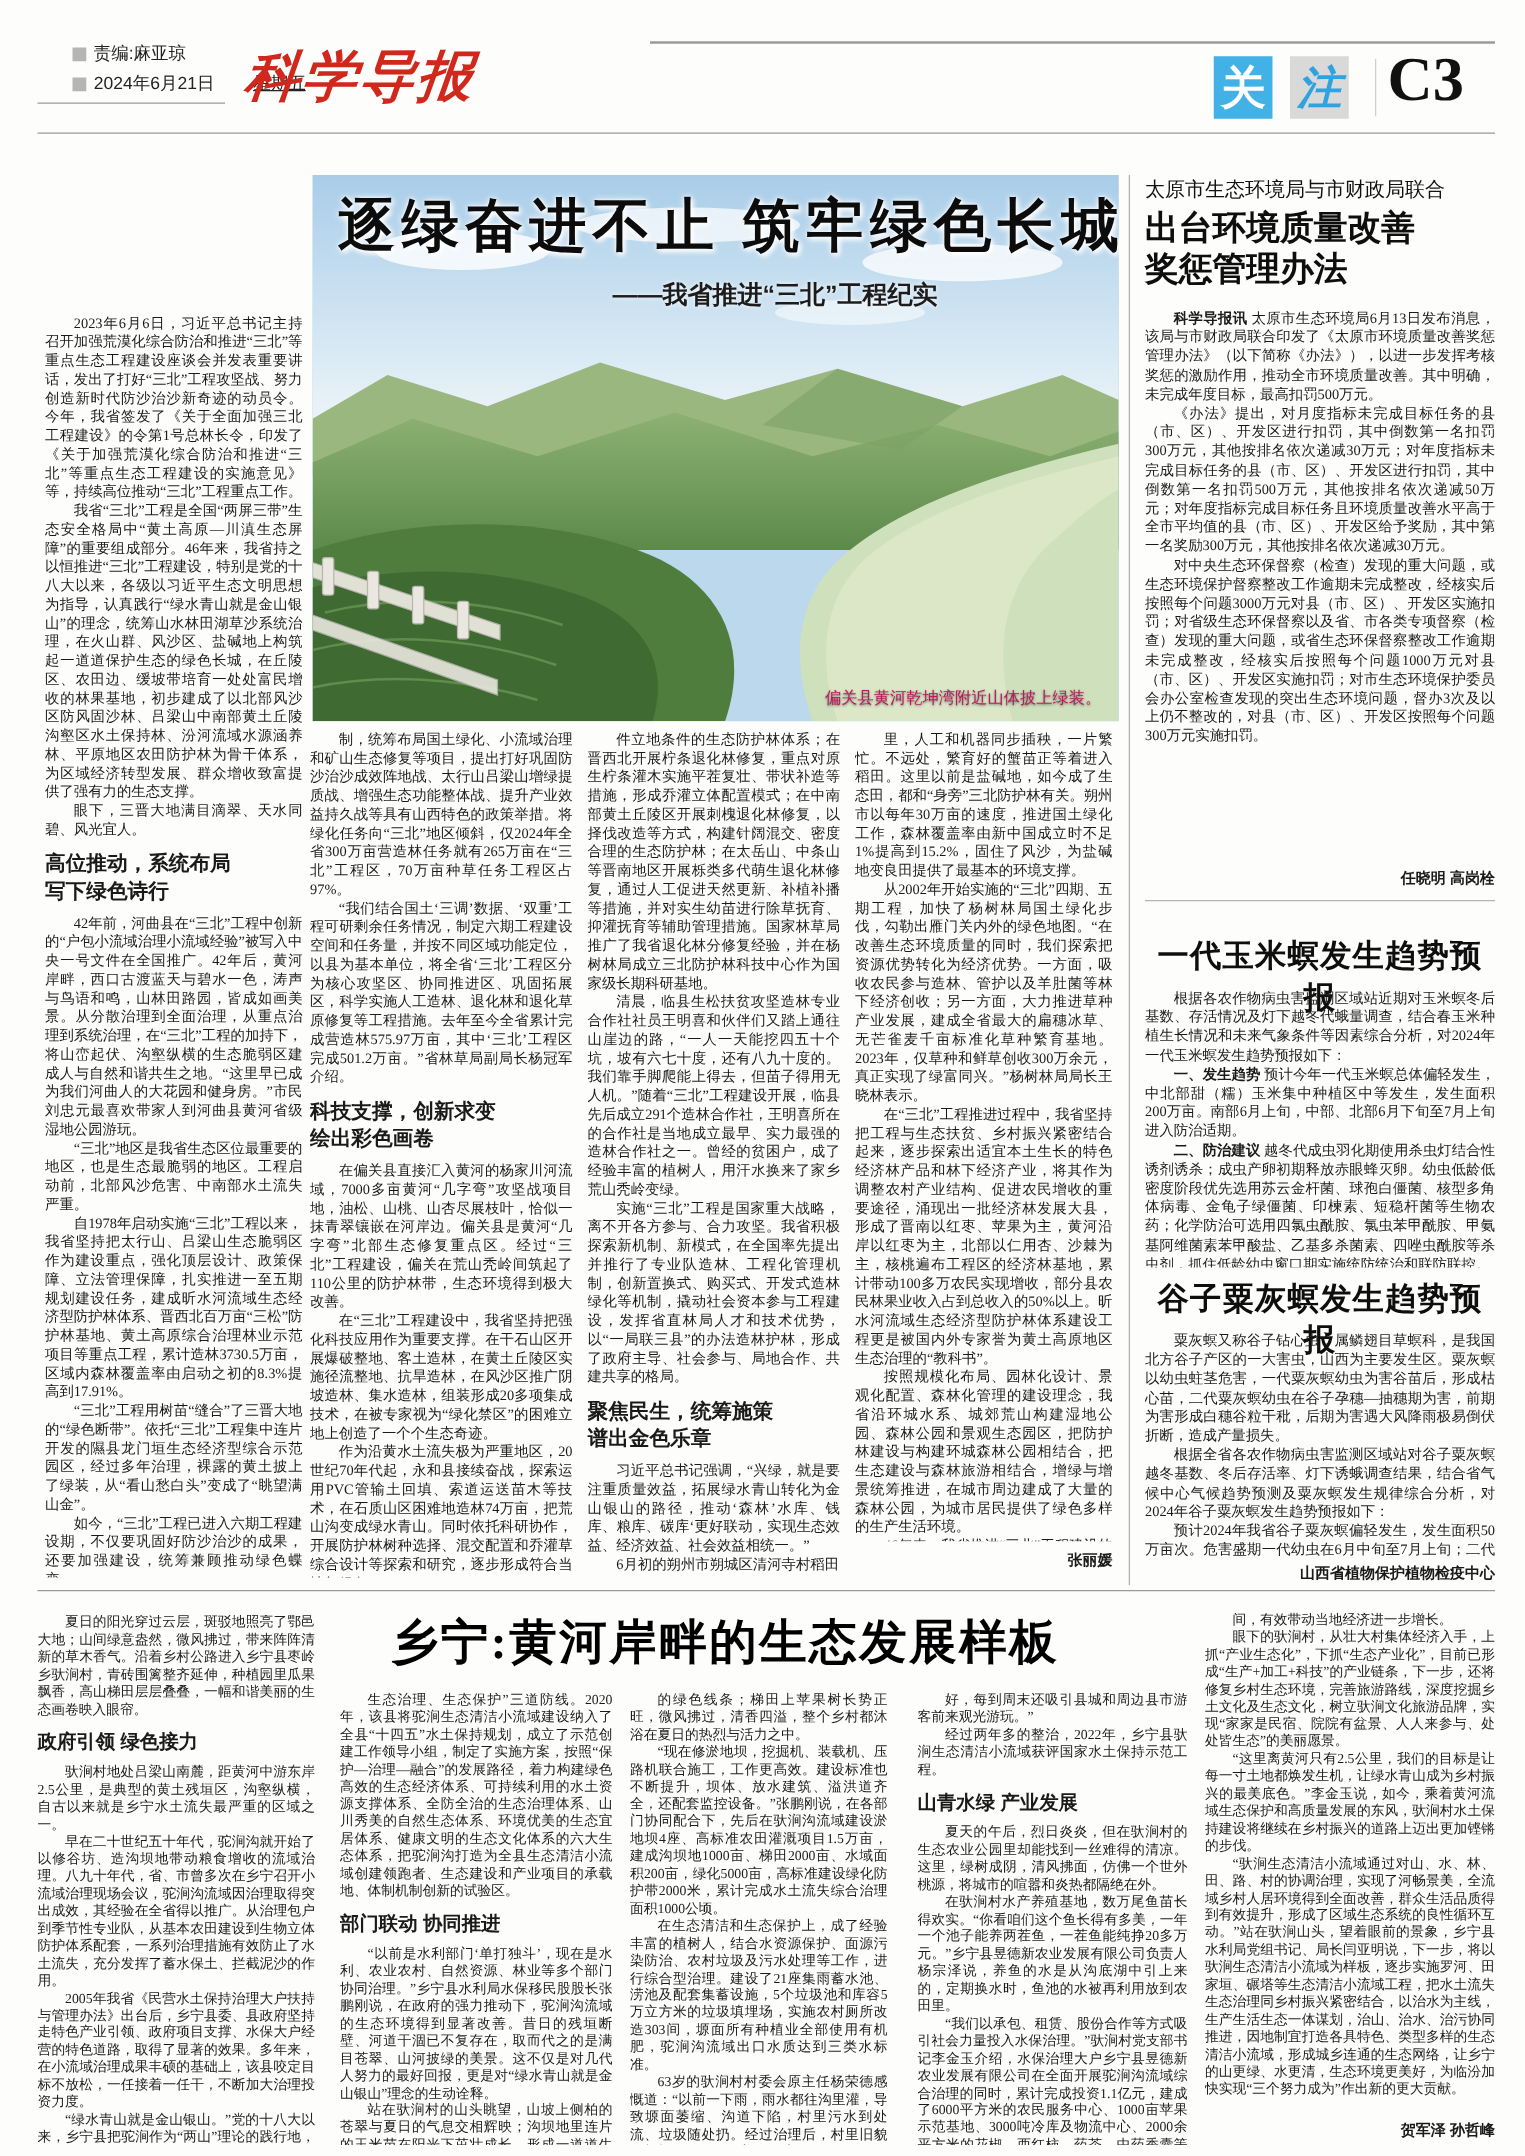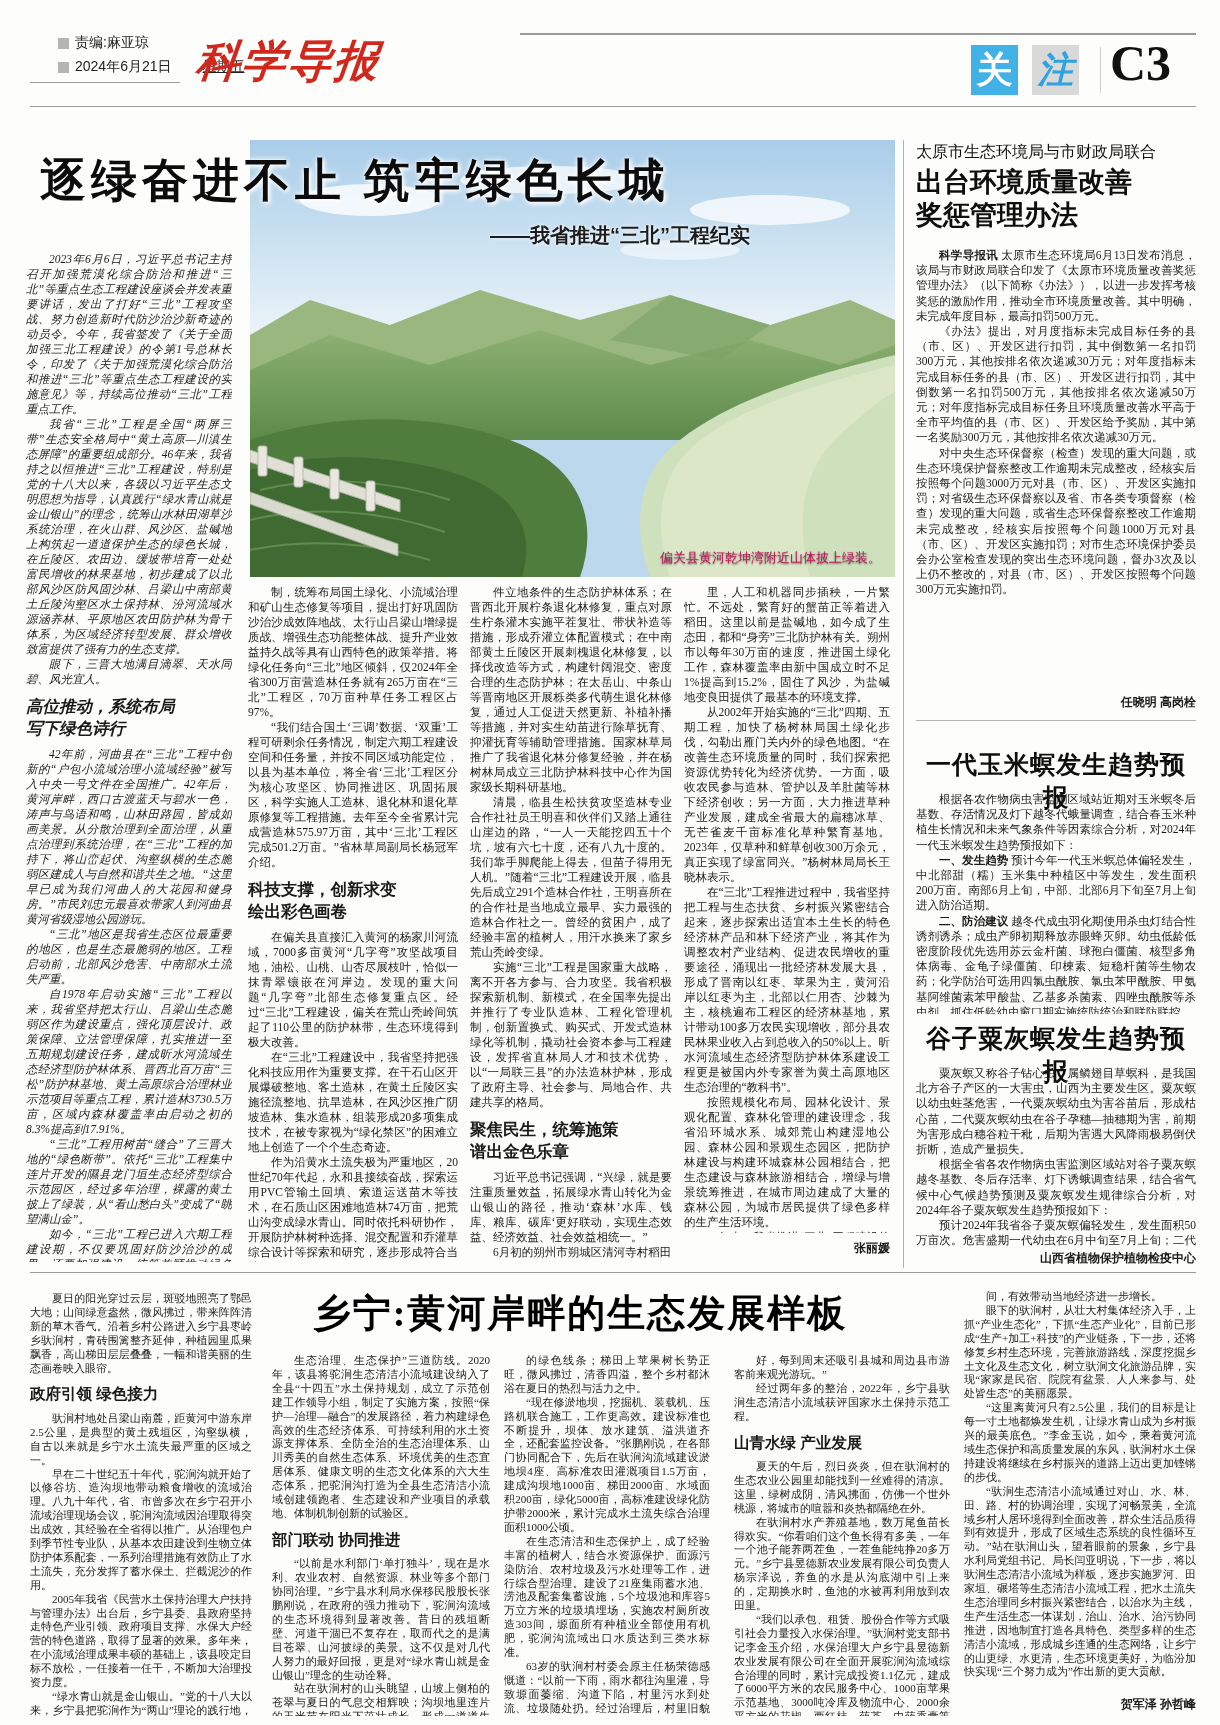--- a/index.html
+++ b/index.html
@@ -7,21 +7,21 @@
         font-family:"Liberation Serif","DejaVu Serif",serif;color:#1a1a1a;}
   .abs{position:absolute;}
   
   .hmeta{font-size:14px;font-family:"Liberation Sans",sans-serif;color:#222;display:flex;align-items:center;gap:6px;padding-left:28px;}
   .sq{display:inline-block;width:11px;height:11px;background:#b5b5b5;}
   .rule{background:#9a9a9a;}
   .logo{font-size:44px;font-weight:bold;font-style:italic;color:#d0281c;font-family:"Liberation Serif",serif;letter-spacing:2px;transform:skewX(-6deg);}
   .secbox{width:47px;height:50px;display:flex;align-items:center;justify-content:center;font-family:"Liberation Sans",sans-serif;font-weight:bold;font-size:36px;}
   .pageno{font-size:50px;font-weight:bold;font-family:"Liberation Serif",serif;color:#111;}
   
-  .headline{font-family:"Liberation Sans",sans-serif;font-weight:900;font-size:46px;letter-spacing:5px;color:#0c0c0c;text-align:left;
+  .headline{font-family:"Liberation Sans",sans-serif;font-weight:900;font-size:46px;letter-spacing:5px;color:#0c0c0c;text-align:right;
             text-shadow:0 0 2px #fff,0 0 6px #fff,2px 2px 4px rgba(255,255,255,.9);z-index:5;}
   .subhead{font-family:"Liberation Sans",sans-serif;font-weight:bold;font-size:20px;color:#1c1c1c;text-align:center;
            text-shadow:0 0 4px #fff;z-index:5;}
   .photo{overflow:hidden;background:#bcd8ec;}
   .caption{font-size:13px;color:#be185d;text-align:right;text-shadow:0 1px 2px rgba(0,0,0,.55);z-index:4;}
   .col{font-size:11.5px;line-height:15px;text-align:justify;overflow:hidden;}
   .col p{margin:0;text-indent:2em;}
   .colhead{font-family:"Liberation Sans",sans-serif;font-weight:bold;font-size:16.5px;line-height:1.32;margin:9px 0 7px;text-indent:0;}
   .byline{font-family:"Liberation Sans",sans-serif;font-weight:bold;font-size:12px;text-align:right;}
   .vline{width:1px;background:#b0b0b0;}
@@ -100,21 +100,21 @@
         <path d="M0,352 L148,404 L148,416 L0,364 Z" opacity="0.9"></path>
       </g>
       <path d="M360,200 L420,155 L520,185 L470,220 Z" fill="#7ba265" opacity="0.6"></path>
     </svg>
     <div class="abs caption" style="right:14px;bottom:10px;left:200px;">偏关县黄河乾坤湾附近山体披上绿装。</div>
   </div>
 
   <div class="abs headline" style="left:40px;top:150px;width:860px;">逐绿奋进不止  筑牢绿色长城</div>
   <div class="abs subhead" style="left:320px;top:222px;width:600px;">——我省推进“三北”工程纪实</div>
 
-  <div class="abs col" style="left:26px;top:252px;width:206px;height:1010px;font-style:italic;">
+  <div class="abs col" style="left:36px;top:252px;width:206px;height:1010px;">
     <div>
         <p>2023年6月6日，习近平总书记主持召开加强荒漠化综合防治和推进“三北”等重点生态工程建设座谈会并发表重要讲话，发出了打好“三北”工程攻坚战、努力创造新时代防沙治沙新奇迹的动员令。今年，我省签发了《关于全面加强三北工程建设》的令第1号总林长令，印发了《关于加强荒漠化综合防治和推进“三北”等重点生态工程建设的实施意见》等，持续高位推动“三北”工程重点工作。</p>
         <p>我省“三北”工程是全国“两屏三带”生态安全格局中“黄土高原—川滇生态屏障”的重要组成部分。46年来，我省持之以恒推进“三北”工程建设，特别是党的十八大以来，各级以习近平生态文明思想为指导，认真践行“绿水青山就是金山银山”的理念，统筹山水林田湖草沙系统治理，在火山群、风沙区、盐碱地上构筑起一道道保护生态的绿色长城，在丘陵区、农田边、缓坡带培育一处处富民增收的林果基地，初步建成了以北部风沙区防风固沙林、吕梁山中南部黄土丘陵沟壑区水土保持林、汾河流域水源涵养林、平原地区农田防护林为骨干体系，为区域经济转型发展、群众增收致富提供了强有力的生态支撑。</p>
         <p>眼下，三晋大地满目滴翠、天水同碧、风光宜人。</p>
       </div>
     <div class="colhead">
       <div>高位推动，系统布局</div>
       <div>写下绿色诗行</div>
     </div>
     <div>
@@ -129,21 +129,21 @@
   <div class="abs col" style="left:248px;top:585px;width:210px;height:677px;">
     <div>
         <p>制，统筹布局国土绿化、小流域治理和矿山生态修复等项目，提出打好巩固防沙治沙成效阵地战、太行山吕梁山增绿提质战、增强生态功能整体战、提升产业效益持久战等具有山西特色的政策举措。将绿化任务向“三北”地区倾斜，仅2024年全省300万亩营造林任务就有265万亩在“三北”工程区，70万亩种草任务工程区占97%。</p>
         <p>“我们结合国土‘三调’数据、‘双重’工程可研剩余任务情况，制定六期工程建设空间和任务量，并按不同区域功能定位，以县为基本单位，将全省‘三北’工程区分为核心攻坚区、协同推进区、巩固拓展区，科学实施人工造林、退化林和退化草原修复等工程措施。去年至今全省累计完成营造林575.97万亩，其中‘三北’工程区完成501.2万亩。”省林草局副局长杨冠军介绍。</p>
       </div>
     <div class="colhead">
       <div>科技支撑，创新求变</div>
       <div>绘出彩色画卷</div>
     </div>
     <div>
-        <p>在偏关县直接汇入黄河的杨家川河流域，7000多亩黄河“几字弯”攻坚战项目地，油松、山桃、山杏尽展枝叶，恰似一抹青翠镶嵌在河岸边。发现的重大问题“几字弯”北部生态修复重点区。经过“三北”工程建设，偏关在荒山秃岭间筑起了110公里的防护林带，生态环境得到极大改善。</p>
+        <p>在偏关县直接汇入黄河的杨家川河流域，7000多亩黄河“几字弯”攻坚战项目地，油松、山桃、山杏尽展枝叶，恰似一抹青翠镶嵌在河岸边。偏关县是黄河“几字弯”北部生态修复重点区。经过“三北”工程建设，偏关在荒山秃岭间筑起了110公里的防护林带，生态环境得到极大改善。</p>
         <p>在“三北”工程建设中，我省坚持把强化科技应用作为重要支撑。在干石山区开展爆破整地、客土造林，在黄土丘陵区实施径流整地、抗旱造林，在风沙区推广阴坡造林、集水造林，组装形成20多项集成技术，在被专家视为“绿化禁区”的困难立地上创造了一个个生态奇迹。</p>
         <p>作为沿黄水土流失极为严重地区，20世纪70年代起，永和县接续奋战，探索运用PVC管输土回填、索道运送苗木等技术，在石质山区困难地造林74万亩，把荒山沟变成绿水青山。同时依托科研协作，开展防护林树种选择、混交配置和乔灌草综合设计等探索和研究，逐步形成符合当地气候条</p>
       </div>
   </div>
 
   <div class="abs col" style="left:470px;top:585px;width:202px;height:677px;">
     <div>
         <p>件立地条件的生态防护林体系；在晋西北开展柠条退化林修复，重点对原生柠条灌木实施平茬复壮、带状补造等措施，形成乔灌立体配置模式；在中南部黄土丘陵区开展刺槐退化林修复，以择伐改造等方式，构建针阔混交、密度合理的生态防护林；在太岳山、中条山等晋南地区开展栎类多代萌生退化林修复，通过人工促进天然更新、补植补播等措施，并对实生幼苗进行除草抚育、抑灌抚育等辅助管理措施。国家林草局推广了我省退化林分修复经验，并在杨树林局成立三北防护林科技中心作为国家级长期科研基地。</p>
         <p>清晨，临县生松扶贫攻坚造林专业合作社社员王明喜和伙伴们又踏上通往山崖边的路，“一人一天能挖四五十个坑，坡有六七十度，还有八九十度的。我们靠手脚爬能上得去，但苗子得用无人机。”随着“三北”工程建设开展，临县先后成立291个造林合作社，王明喜所在的合作社是当地成立最早、实力最强的造林合作社之一。曾经的贫困户，成了经验丰富的植树人，用汗水换来了家乡荒山秃岭变绿。</p>
         <p>实施“三北”工程是国家重大战略，离不开各方参与、合力攻坚。我省积极探索新机制、新模式，在全国率先提出并推行了专业队造林、工程化管理机制，创新置换式、购买式、开发式造林绿化等机制，撬动社会资本参与工程建设，发挥省直林局人才和技术优势，以“一局联三县”的办法造林护林，形成了政府主导、社会参与、局地合作、共建共享的格局。</p>

